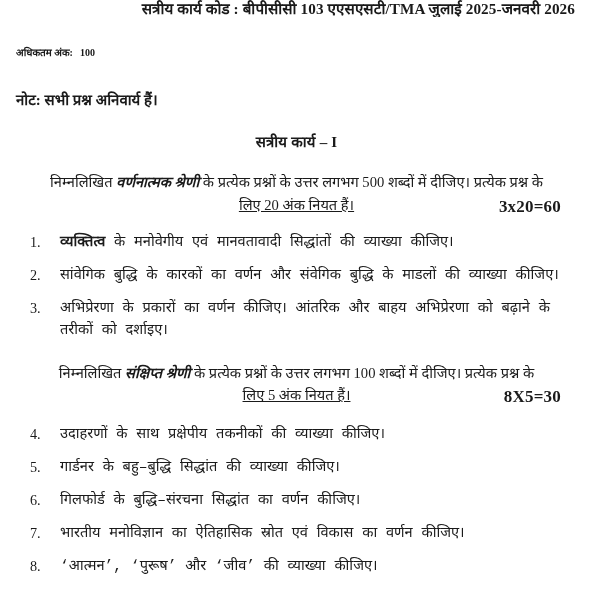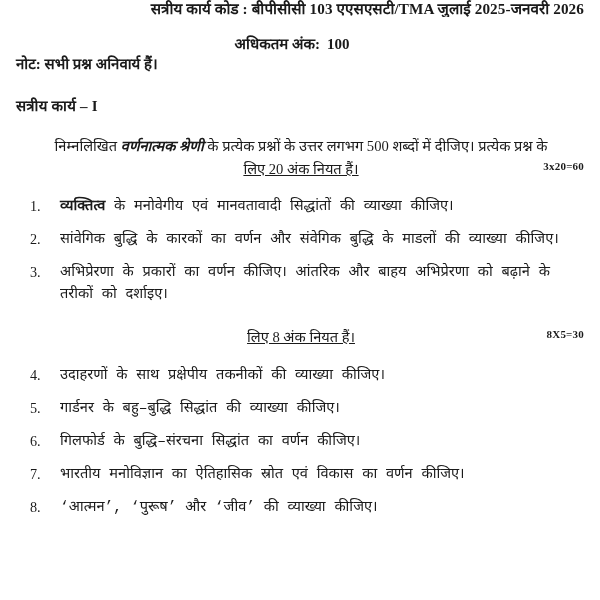--- a/index.html
+++ b/index.html
@@ -15,54 +15,56 @@
     font-family: "Liberation Serif", "DejaVu Serif", serif;
     color: #1a1a1a;
     -webkit-font-smoothing: antialiased;
   }
 
   .page {
     position: relative;
     width: 600px;
     height: 600px;
     box-sizing: border-box;
-    padding: 0 14px 0 16px;
+    padding: 0 23px 0 16px;
     background: #fff;
   }
 
   
   .code-line {
     text-align: right;
     font-size: 15.2px;
     font-weight: 700;
     letter-spacing: .1px;
     line-height: 1.05;
     padding-top: 1px;
     padding-right: 2px;
     white-space: nowrap;
     overflow: hidden;
   }
   .marks-line {
-    text-align: center;
-    font-size: 15px;
+    text-align: left;
+    font-size: 10px;
     font-weight: 700;
     padding-right: 18px;
-    margin-top: 16px;
+    margin-top: 28px;
     white-space: nowrap;
   }
   .marks-line .num { margin-left: 7px; }
 
   
   .note-line {
     font-size: 15px;
     font-weight: 600;
+    margin-top: 30px;
   }
 
   
   .section-heading {
+    text-align: center;
     font-size: 15px;
     font-weight: 700;
     margin-top: 22px;
     letter-spacing: .2px;
   }
   .section-heading .roman {
     font-family: "Liberation Serif", serif;
     font-weight: 700;
   }
 
@@ -79,24 +81,24 @@
     font-weight: 600;
   }
   .instruction .l1 { display: block; }
   .instruction .l2 {
     display: block;
     position: relative;
     text-decoration: underline;
   }
   .instruction .weight {
     position: absolute;
-    right: 2px;
+    right: 16px;
     top: 0;
     font-weight: 700;
-    font-size: 11px;
+    font-size: 17px;
     letter-spacing: .2px;
     white-space: nowrap;
   }
 
   
   .qlist {
     margin: 0;
     padding: 0;
     list-style: none;
   }
@@ -157,21 +159,22 @@
       <span class="qtext"><span class="bold"></span><span>सांवेगिक बुद्धि के कारकों का वर्णन और संवेगिक बुद्धि के माडलों की व्याख्या कीजिए।</span></span>
     </li>
     <li class="qitem">
       <span class="qnum">3.</span>
       <span class="qtext"><span class="bold"></span><span>अभिप्रेरणा के प्रकारों का वर्णन कीजिए। आंतरिक और बाहय अभिप्रेरणा को बढ़ाने के तरीकों को दर्शाइए।</span></span>
     </li>
   </ul>
 
 
   <div class="instruction">
-    <span class="l2"><span>लिए 8 अंक नियत हैं।</span><span class="weight">8X5=30</span></span>
+    <span class="l1"><span>निम्नलिखित </span><span class="emph">संक्षिप्त श्रेणी</span><span> के प्रत्येक प्रश्नों के उत्तर लगभग 100 शब्दों में दीजिए। प्रत्येक प्रश्न के</span></span>
+    <span class="l2"><span>लिए 5 अंक नियत हैं।</span><span class="weight">8X5=30</span></span>
   </div>
 
   <ul class="qlist list-b">
     <li class="qitem">
       <span class="qnum">4.</span>
       <span class="qtext">उदाहरणों के साथ प्रक्षेपीय तकनीकों की व्याख्या कीजिए।</span>
     </li>
     <li class="qitem">
       <span class="qnum">5.</span>
       <span class="qtext">गार्डनर के बहु–बुद्धि सिद्धांत की व्याख्या कीजिए।</span>

